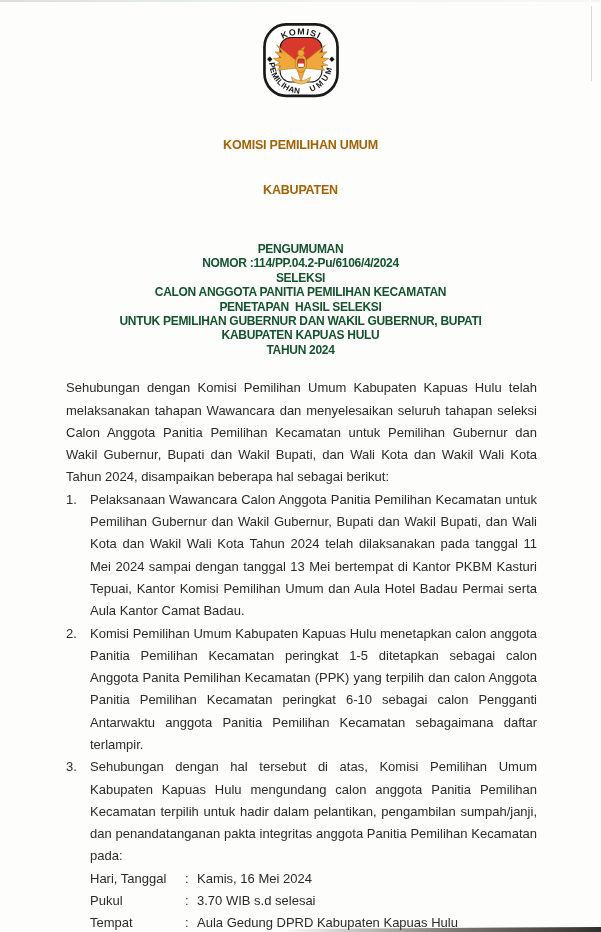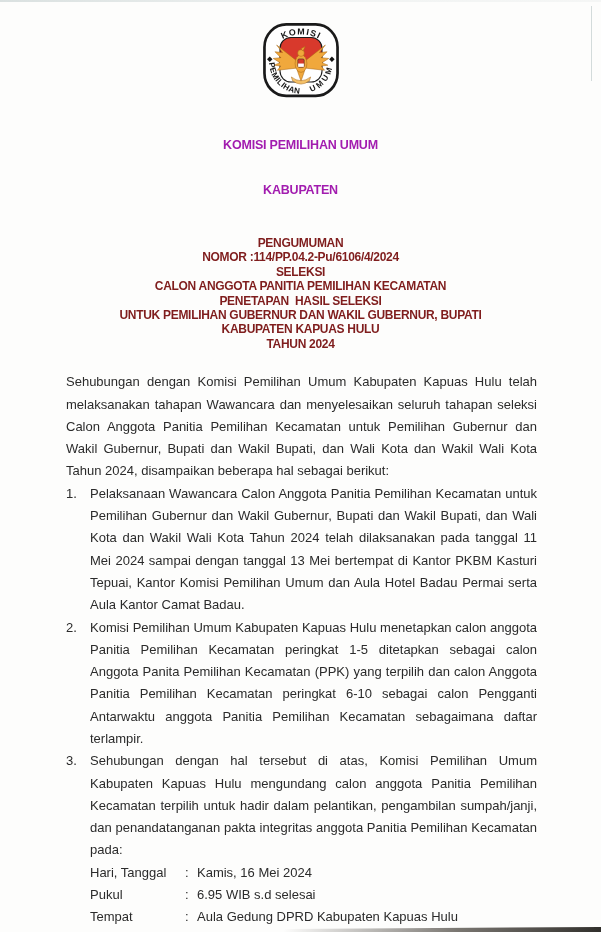--- a/index.html
+++ b/index.html
@@ -31,27 +31,27 @@
     border-top-left-radius:4px;
   }
   .logo-wrap{
     padding-top:21px;
     display:flex; justify-content:center;
   }
   .agency{
     margin-top:7px;
     text-align:center;
     font-size:12.5px; font-weight:bold; line-height:15px; letter-spacing:-0.2px;
-    color:#a21caf;
+    color:#a16207;
     white-space:pre-wrap;
   }
   .title-block{
-    margin-top:8px;
+    margin-top:14px;
     text-align:center;
-    color:#7f1d1d;
+    color:#14532d;
   }
   .title-line{
     font-size:12px; font-weight:bold; line-height:14.4px; letter-spacing:-0.3px;
     white-space:pre-wrap;
   }
   .doc-body{
     margin:20px 64px 0 66px;
     width:471px;
     font-size:13px; line-height:22.3px;
     color:#2b2b2b;
@@ -147,21 +147,21 @@
         <div class="item-text">Sehubungan dengan hal tersebut di atas, Komisi Pemilihan Umum Kabupaten Kapuas Hulu mengundang calon anggota Panitia Pemilihan Kecamatan terpilih untuk hadir dalam pelantikan, pengambilan sumpah/janji, dan penandatanganan pakta integritas anggota Panitia Pemilihan Kecamatan pada:</div>
 
         <div class="detail-row">
           <div>Hari, Tanggal</div>
           <div class="detail-sep">:</div>
           <div>Kamis, 16 Mei 2024</div>
         </div>
         <div class="detail-row">
           <div>Pukul</div>
           <div class="detail-sep">:</div>
-          <div>6.95 WIB s.d selesai</div>
+          <div>3.70 WIB s.d selesai</div>
         </div>
         <div class="detail-row">
           <div>Tempat</div>
           <div class="detail-sep">:</div>
           <div>Aula Gedung DPRD Kabupaten Kapuas Hulu</div>
         </div>
 
       </div>
     </div>
   </div>

